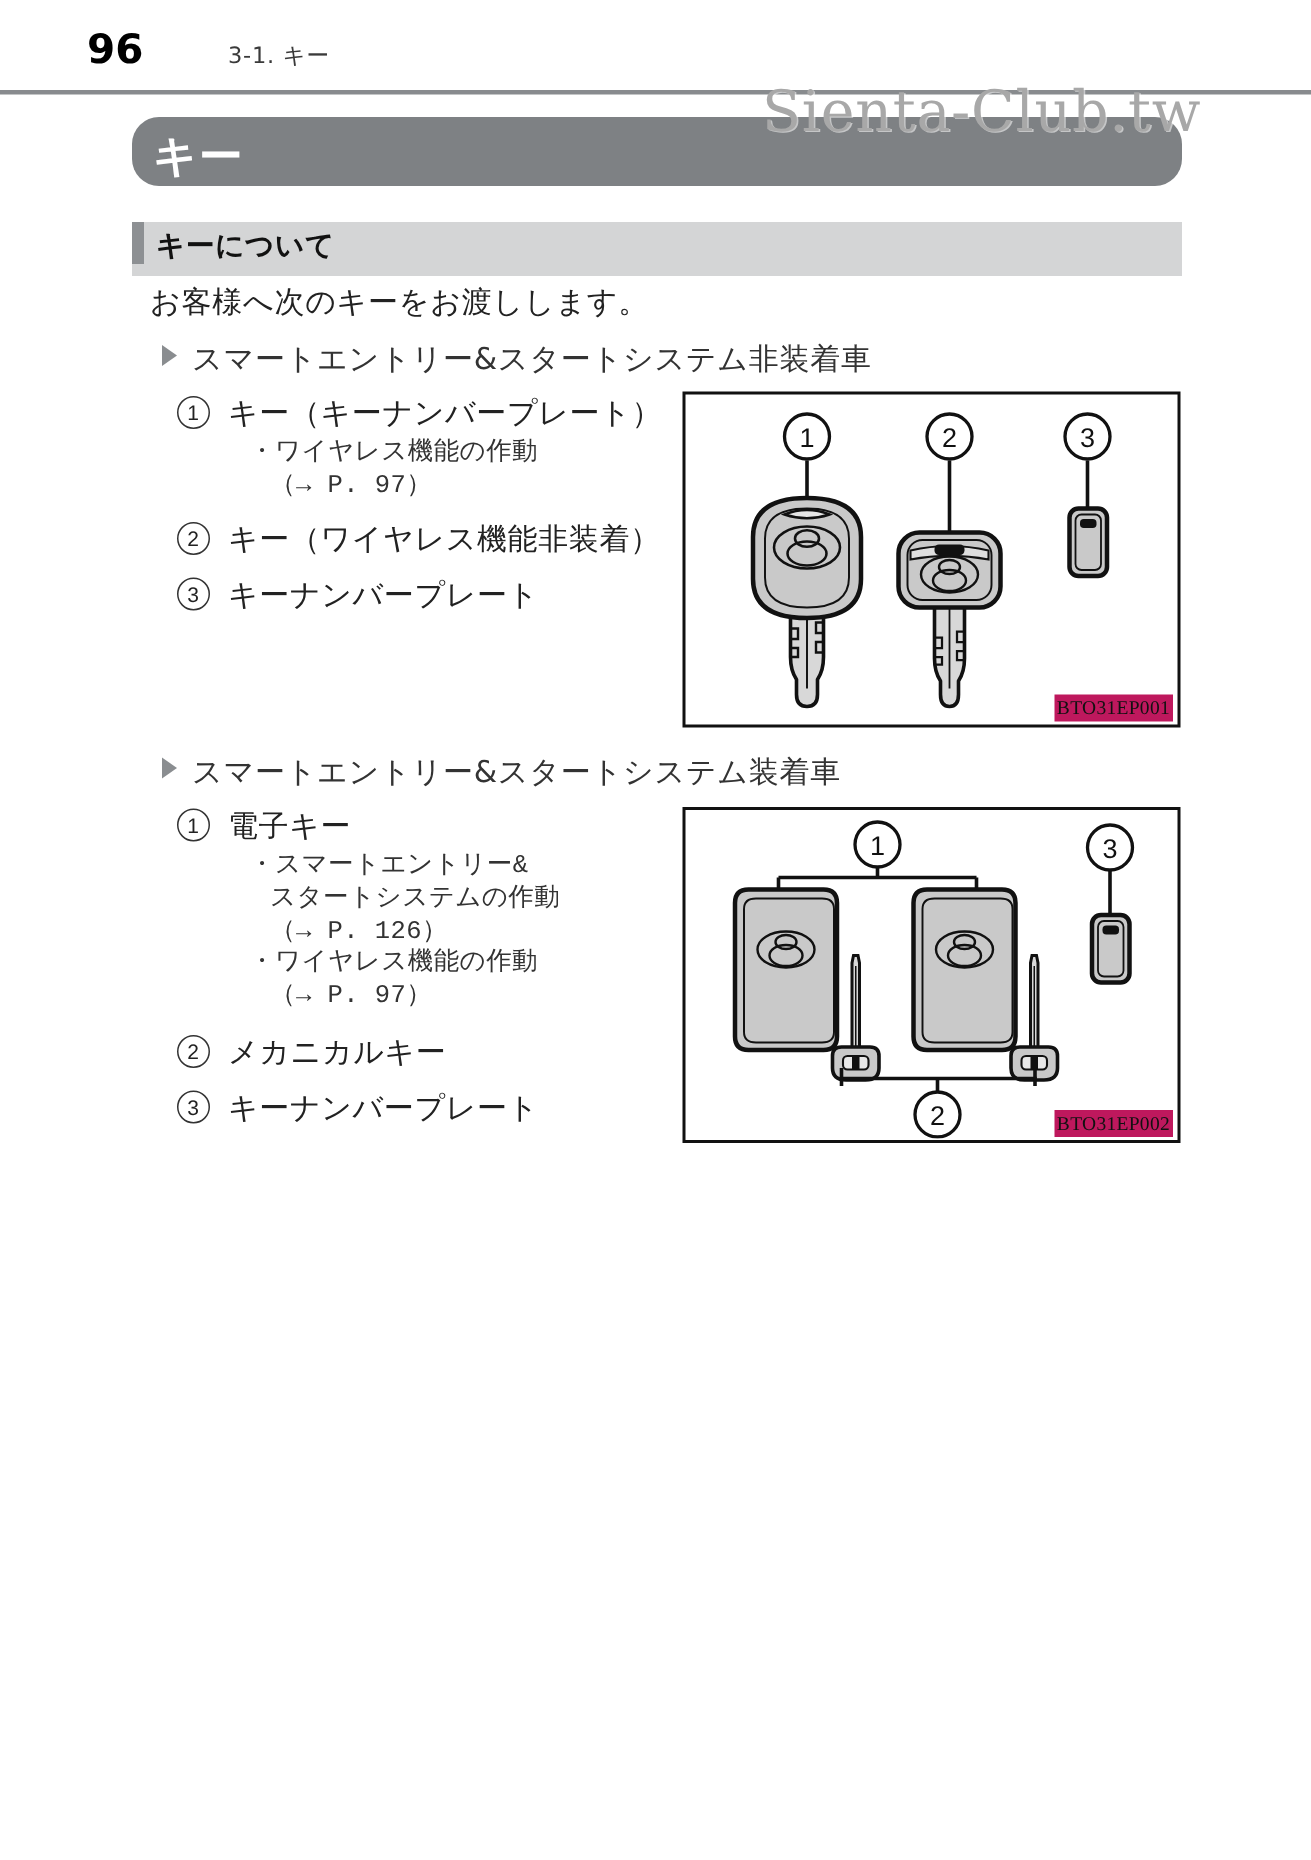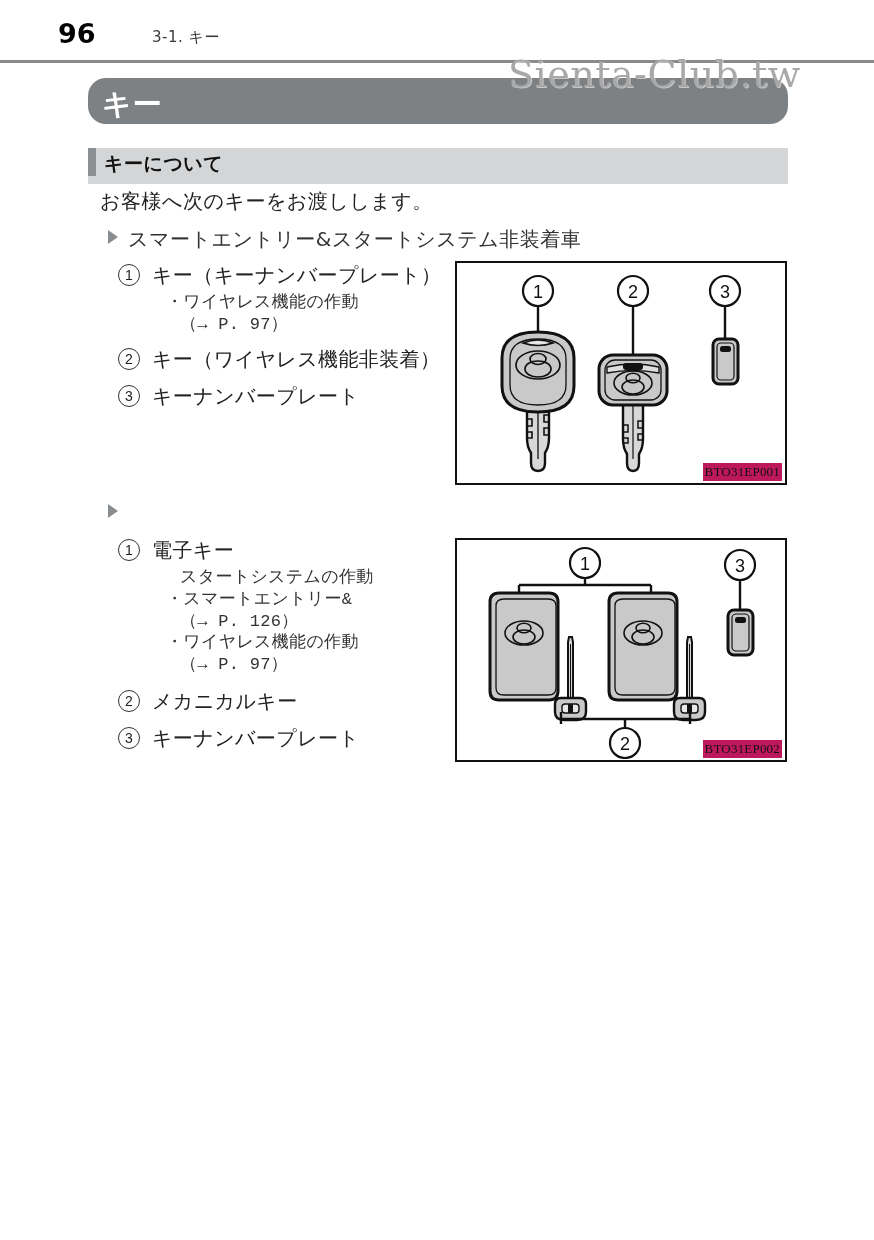--- a/index.html
+++ b/index.html
@@ -273,31 +273,31 @@
     <g>
       <rect x="256" y="76" width="25" height="45" rx="6" fill="#c9c9c9" stroke="#111" stroke-width="3"></rect>
       <rect x="260" y="80" width="17" height="37" rx="4" fill="#c9c9c9" stroke="#111" stroke-width="1.2"></rect>
       <rect x="263" y="83" width="11" height="6" rx="2.5" fill="#111"></rect>
     </g>
   </svg>
   <span class="fig-code">BTO31EP001</span>
 </div>
 
 <div class="bullet-head" style="left:108px; top:501px;">
-  <span class="tri"></span>
+  <span class="tri"></span><span>スマートエントリー&amp;スタートシステム装着車</span>
 </div>
 
 <div class="item-list" style="left:118px; top:537px; width:330px;">
   <div class="item">
     <span class="circnum">1</span>
     <span>電子キー</span>
   </div>
   <div class="subitem">
+    <span class="cont">・スマートエントリー&amp;</span>
     <span class="cont" style="padding-left:14px">スタートシステムの作動</span>
-    <span class="cont">・スマートエントリー&amp;</span>
     <span class="cont" style="padding-left:14px">（→ P. 126）</span>
   </div>
   <div class="subitem">
     <span class="cont">・ワイヤレス機能の作動</span>
     <span class="cont" style="padding-left:14px">（→ P. 97）</span>
   </div>
   <div class="item" style="margin-top:12px">
     <span class="circnum">2</span>
     <span>メカニカルキー</span>
   </div>

